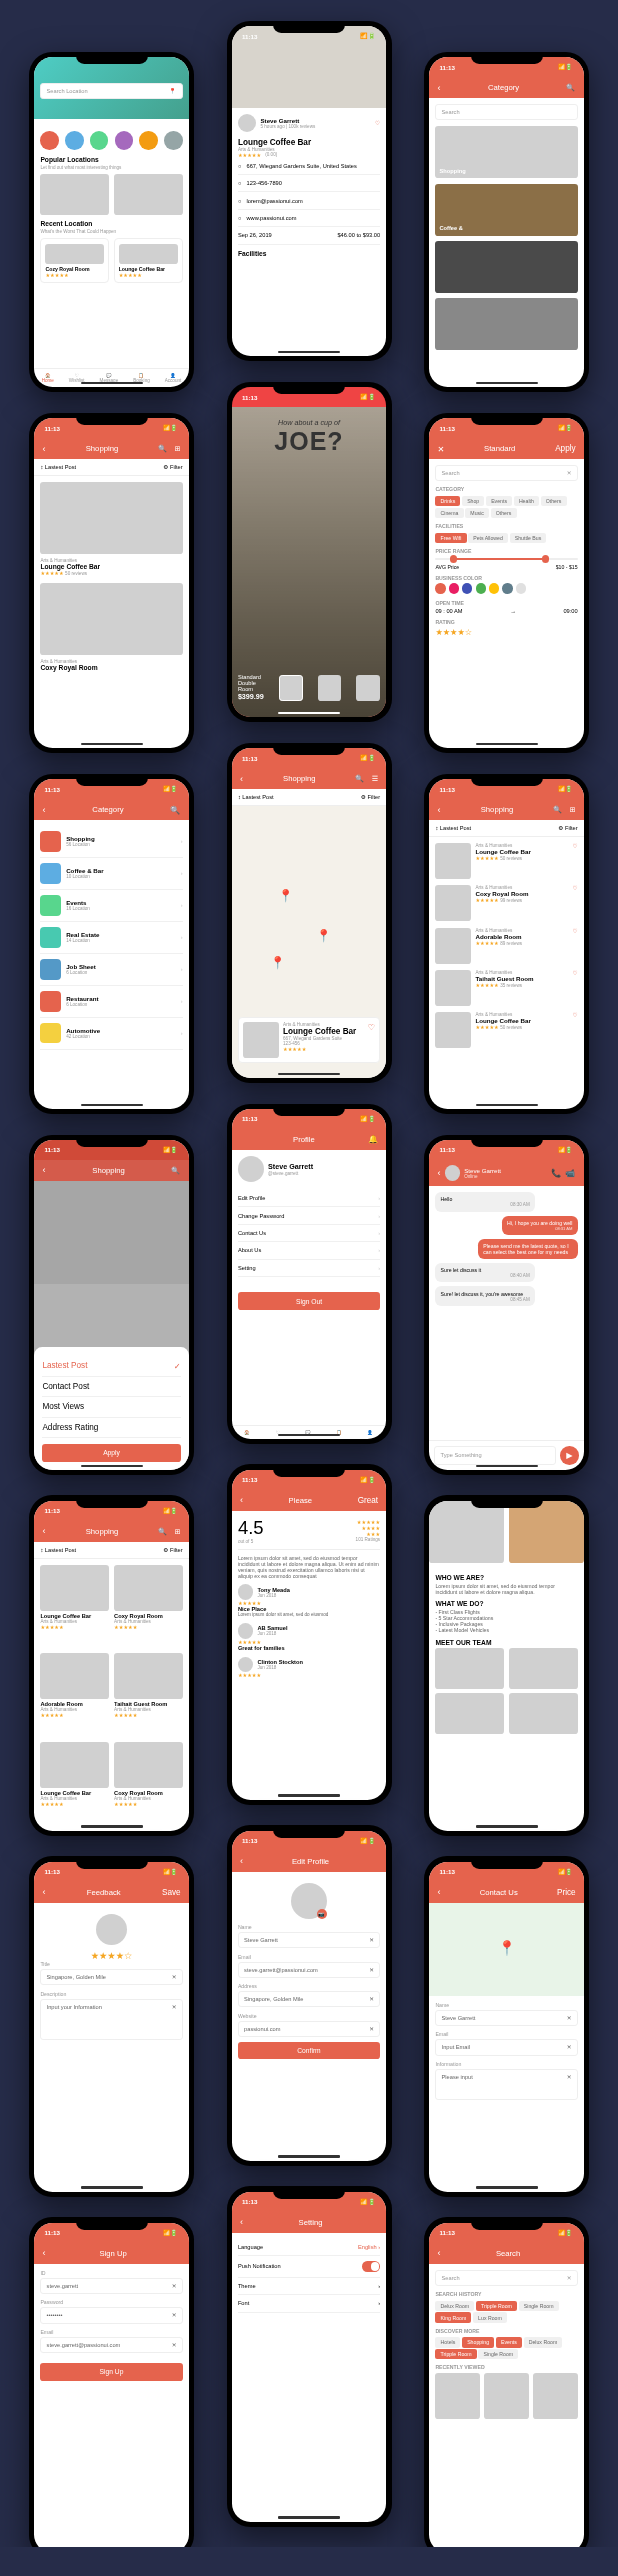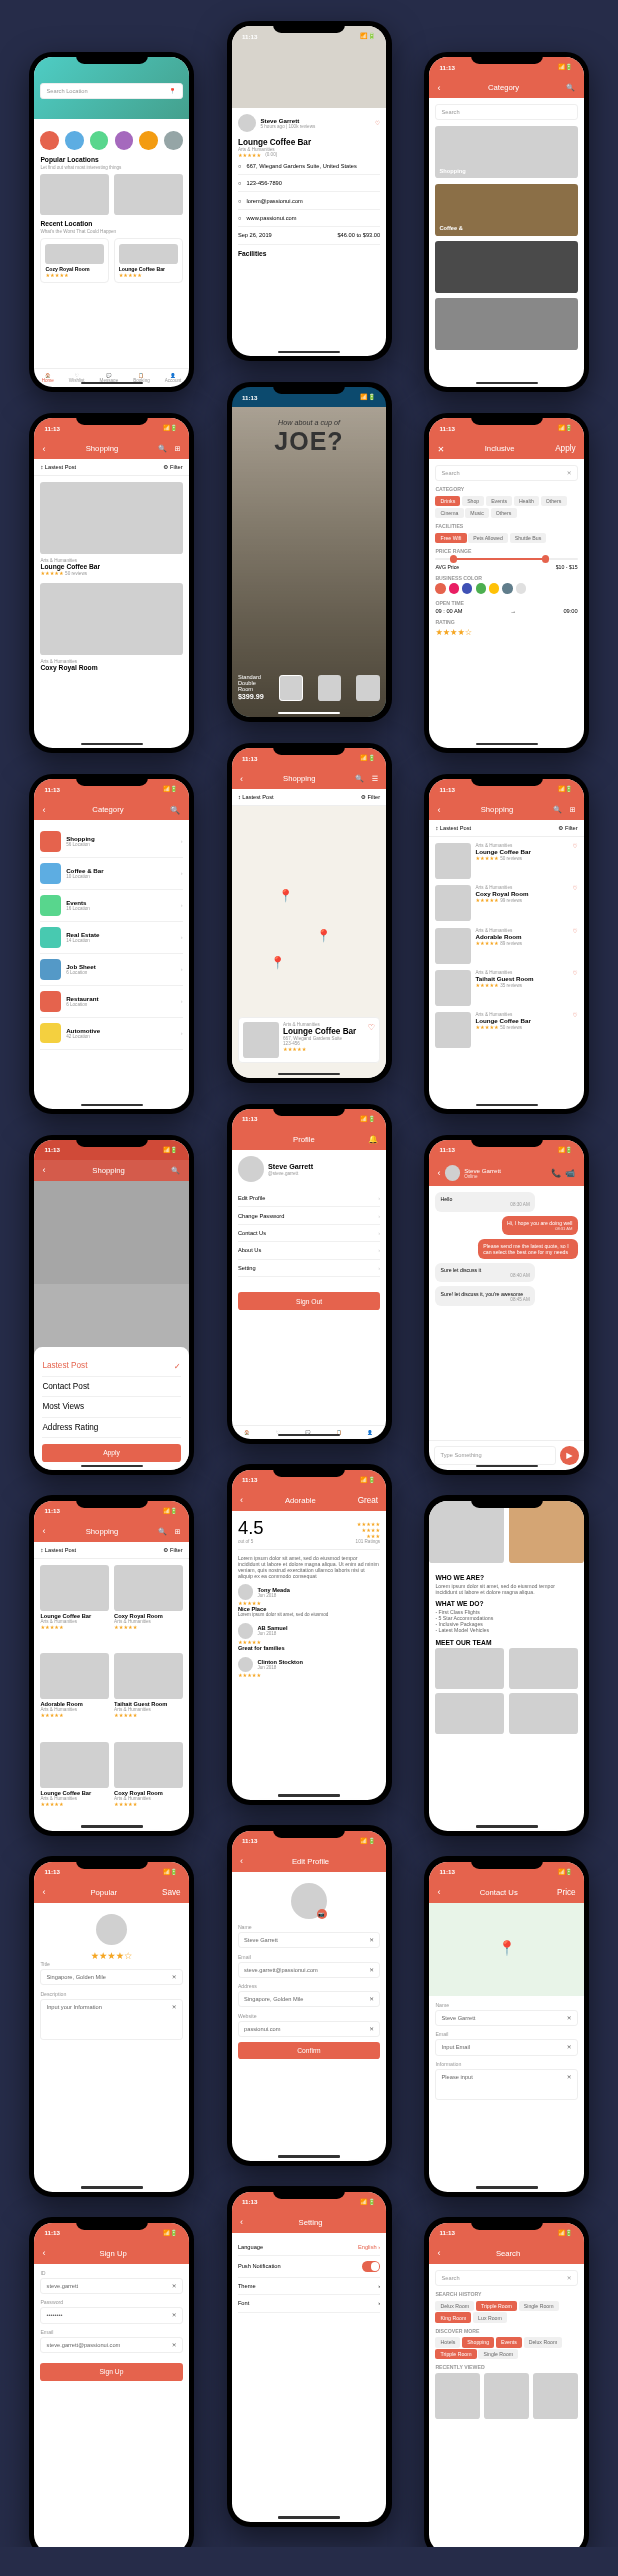--- a/index.html
+++ b/index.html
@@ -215,21 +215,21 @@
     <div class="thumb" style="height:72px;margin:6.2px 0 4.1px"></div>
     <div class="sub-text">Arts &amp; Humanities</div>
     <div style="font-weight:600;font-size:6.7px">Coxy Royal Room</div>
   </div>
   <div class="home-ind"></div>
 </div>
     </div>
 
 <div class="phone">
       <div class="notch"></div>
-      <div class="screen" style="background:#0c4a6e">
+      <div class="screen" style="background:#ef4444">
   <div class="status-bar light">
           <span>11:13</span>
           <div class="status-right">📶🔋</div>
         </div>
   <div style="flex:1;background:linear-gradient(rgba(0,0,0,.2),rgba(0,0,0,.6)),linear-gradient(#d4c9b8,#b8a888);position:relative;padding:10.3px">
     <div style="color:#333;font-style:italic;font-size:7.2px;text-align:center">How about a cup of</div>
     <div style="color:#333;font-weight:900;font-size:25px;text-align:center;letter-spacing:1px">JOE?</div>
     <div style="position:absolute;bottom:15.5px;left:6.2px;right:6.2px;display:flex;align-items:center;gap:15px">
       <div style="flex:1;color:#fff">
               <div style="font-size:5.7px">Standard Double Room</div>
@@ -246,21 +246,21 @@
 
 <div class="phone offset-down">
       <div class="notch"></div>
       <div class="screen">
   <div class="status-bar light" style="background:#e5634d">
           <span>11:13</span>
           <div class="status-right">📶🔋</div>
         </div>
   <div class="header-bar">
           <span>✕</span>
-          <span class="title">Inclusive</span>
+          <span class="title">Standard</span>
           <span>Apply</span>
         </div>
   <div class="content">
     <div class="search-box">
             <span>Search</span>
             <span style="margin-left:auto">✕</span>
           </div>
     <div class="section-title" style="font-size:5.2px;color:#999">CATEGORY</div>
     <div><span class="chip active">Drinks</span><span class="chip">Shop</span><span class="chip">Events</span><span class="chip">Health</span><span class="chip">Others</span><span class="chip">Cinema</span><span class="chip">Music</span><span class="chip">Others</span></div>
     <div class="section-title" style="font-size:5.2px;color:#999">FACILITIES</div>
@@ -662,25 +662,25 @@
 
 <div class="phone">
       <div class="notch"></div>
       <div class="screen">
   <div class="status-bar light" style="background:#e5634d">
           <span>11:13</span>
           <div class="status-right">📶🔋</div>
         </div>
   <div class="header-bar">
           <span class="back">‹</span>
-          <span class="title">Adorable</span>
+          <span class="title">Please</span>
           <span>Great</span>
         </div>
   <div class="content">
-    <div class="row" style="align-items:flex-end;border-bottom:0.5px solid #eee;padding-bottom:5.2px">
+    <div class="row" style="align-items:center;border-bottom:0.5px solid #eee;padding-bottom:5.2px">
       <div>
               <div style="font-size:18.5px;font-weight:300">4.5</div>
               <div class="sub-text">out of 5</div>
             </div>
       <div style="flex:1;text-align:right">
               <div class="stars">★★★★★</div>
               <div class="stars">★★★★</div>
               <div class="stars">★★★</div>
               <div class="sub-text">101 Ratings</div>
             </div>
@@ -761,21 +761,21 @@
 
 <div class="phone offset-down">
       <div class="notch"></div>
       <div class="screen">
   <div class="status-bar light" style="background:#e5634d">
           <span>11:13</span>
           <div class="status-right">📶🔋</div>
         </div>
   <div class="header-bar">
           <span class="back">‹</span>
-          <span class="title">Popular</span>
+          <span class="title">Feedback</span>
           <span>Save</span>
         </div>
   <div class="content">
     <div style="text-align:center">
             <div class="avatar" style="width:31px;height:31px;border-radius:15.5px;margin:5.2px auto"></div>
             <div class="stars" style="font-size:9.3px">★★★★☆</div>
           </div>
     <div class="label">Title</div>
     <div class="input-field">
             <span>Singapore, Golden Mile</span>

